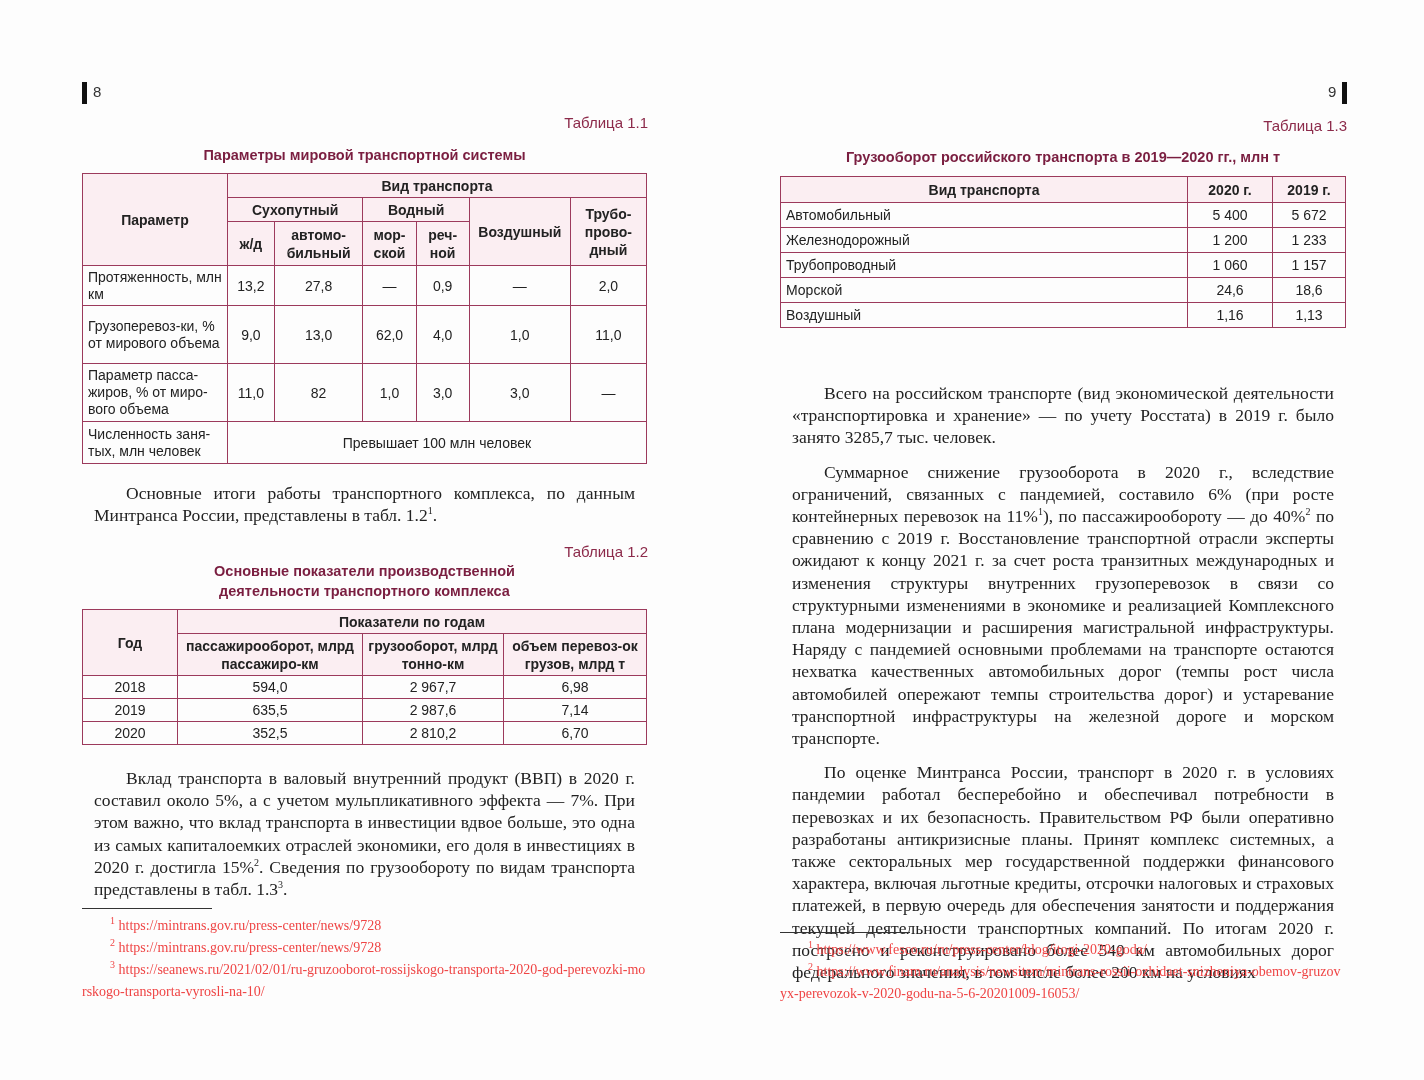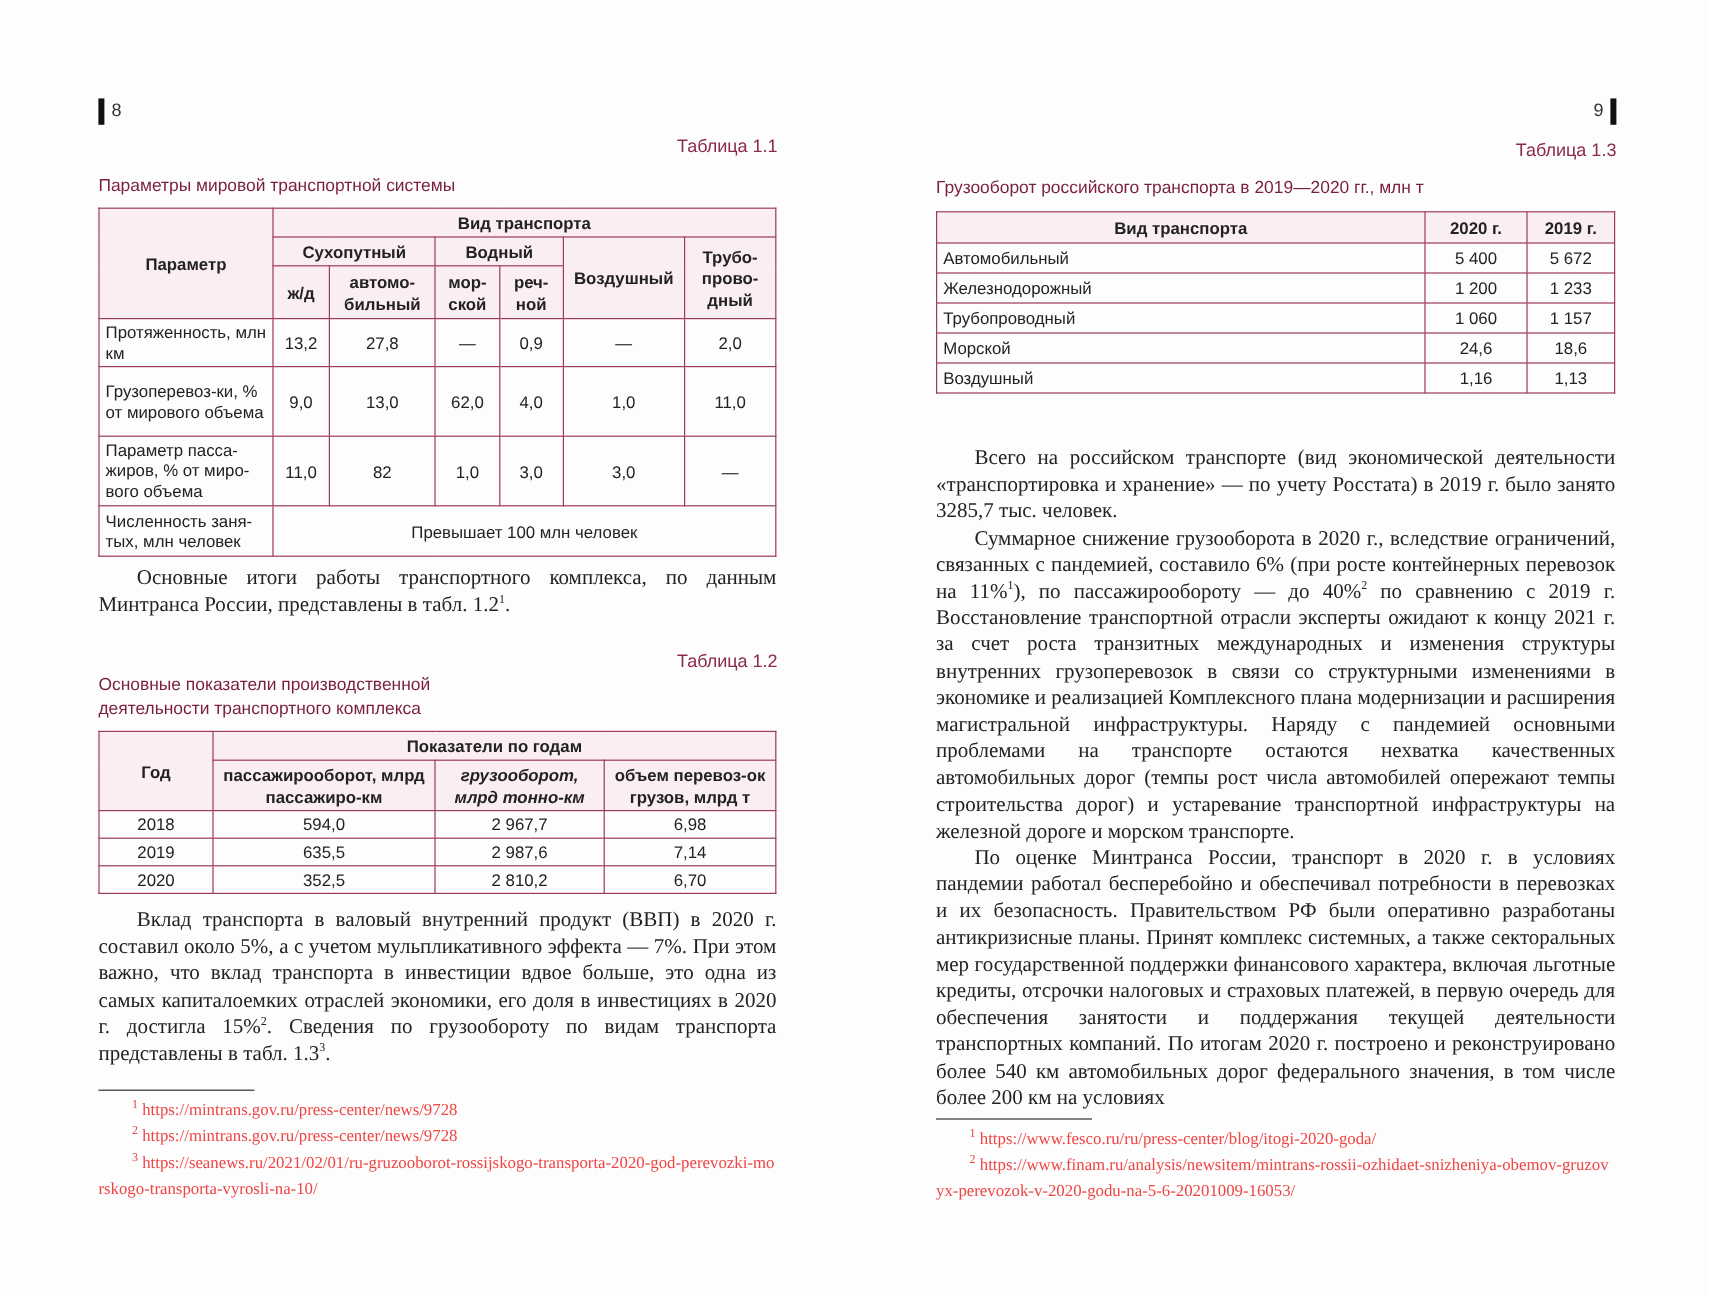--- a/index.html
+++ b/index.html
@@ -7,27 +7,27 @@
   .page { position:absolute; top:0; height:1080px; }
   .page.left { left:0; width:712px; }
   .page.right { left:712px; width:712px; }
   .pnum { position:absolute; top:82px; font-family:"Liberation Sans", sans-serif; font-size:15px; color:#333; }
   .pnum .bar { display:inline-block; width:5px; height:22px; background:#111; vertical-align:middle; }
   .left .pnum { left:82px; }
   .left .pnum .bar { margin-right:6px; }
   .right .pnum { left:616px; }
   .right .pnum .bar { margin-left:6px; }
   .tlabel { position:absolute; font-family:"Liberation Sans", sans-serif; font-size:15px; color:#8c2a4a; text-align:right; }
-  .ttitle { position:absolute; font-family:"Liberation Sans", sans-serif; font-weight:normal; font-size:14.5px; color:#7a1e40; text-align:left; line-height:20px; }
+  .ttitle { position:absolute; font-family:"Liberation Sans", sans-serif; font-weight:bold; font-size:14.5px; color:#7a1e40; text-align:center; line-height:20px; }
   table { position:absolute; border-collapse:collapse; font-family:"Liberation Sans", sans-serif; font-size:14px; color:#222; }
   table td, table th { border:1.5px solid #9c3a5c; text-align:center; padding:0 4px; }
   table th { font-weight:bold; background:#fbeef2; line-height:18px; }
   td.lbl { text-align:left; line-height:17px; padding:2px 5px; }
   .txt { position:absolute; font-size:17.5px; line-height:22.2px; text-align:justify; color:#222; }
-  .txt p { margin:0; text-indent:32px; }
+  .txt p { margin:12px; text-indent:32px; }
   sup { font-size:10px; line-height:0; }
   .fnline { position:absolute; height:1px; background:#333; width:130px; }
   .fn { position:absolute; font-size:14px; line-height:22px; color:#ef4444; }
   .fn div { text-indent:28px; }
 </style>
 </head>
 <body>
 
 <div class="page left">
   <div class="pnum"><span class="bar"></span><span>8</span></div>
@@ -98,21 +98,21 @@
   </div>
 
   <table style="top:609px; left:82px; width:565px;">
     <tbody>
         <tr style="height:24px;">
       <th rowspan="2" style="width:86px;">Год</th>
       <th colspan="3">Показатели по годам</th>
     </tr>
     <tr style="height:42px;">
       <th style="width:176px;">пассажирооборот, млрд пассажиро-км</th>
-      <th style="width:132px;font-style:italic;">грузооборот, млрд тонно-км</th>
+      <th style="width:132px;">грузооборот, млрд тонно-км</th>
       <th>объем перевоз-ок грузов, млрд т</th>
     </tr>
     <tr style="height:23px;">
       <td>2018</td>
       <td>594,0</td>
       <td>2 967,7</td>
       <td>6,98</td>
     </tr>
     <tr style="height:23px;">
       <td>2019</td>

